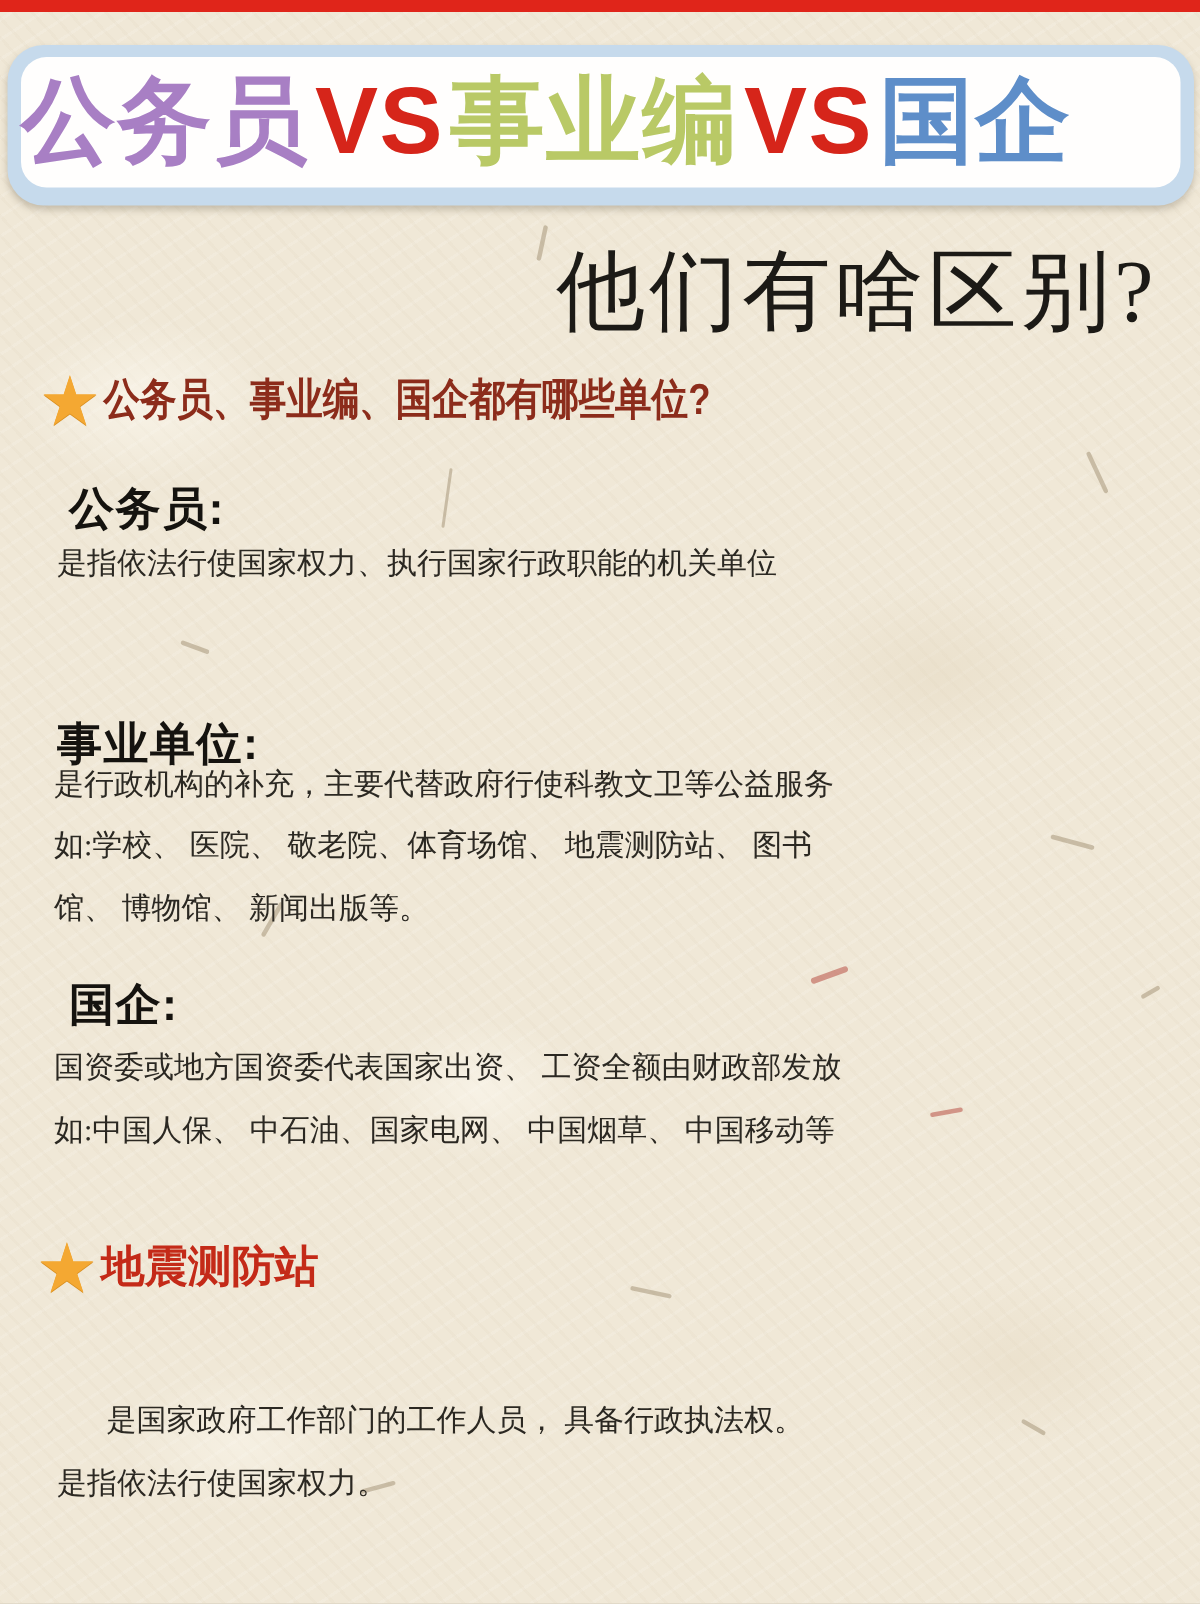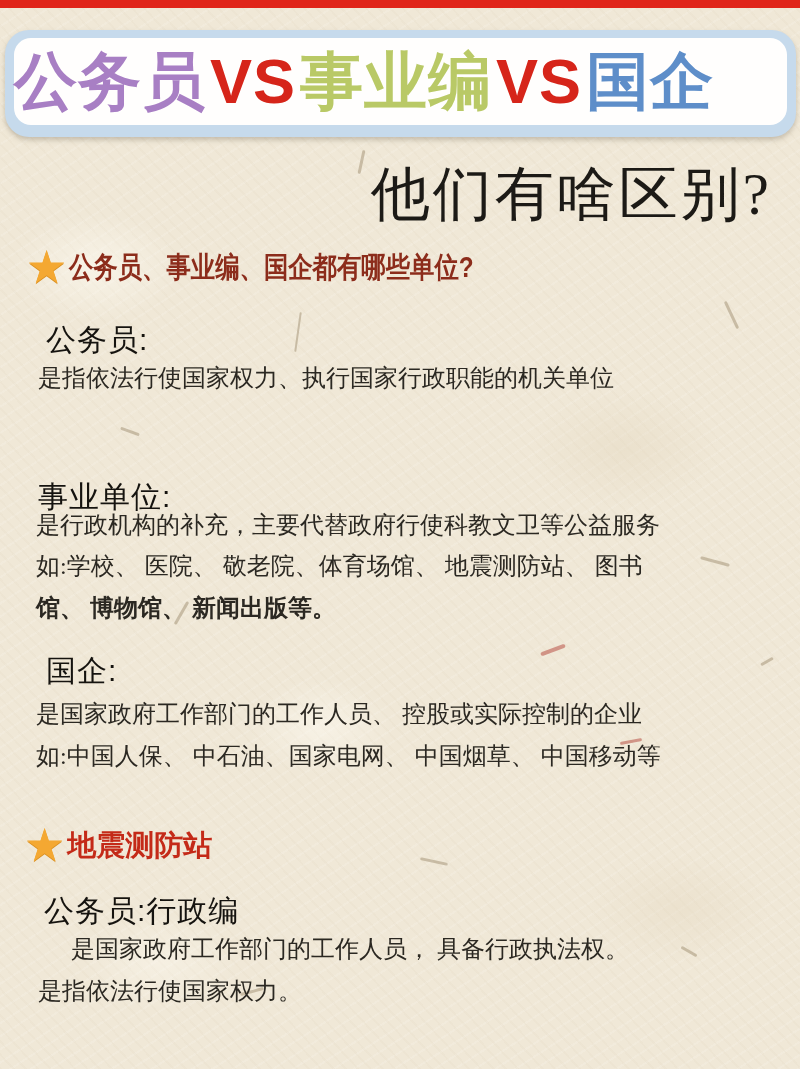--- a/index.html
+++ b/index.html
@@ -42,37 +42,37 @@
 
   .section-head { position:absolute; display:flex; align-items:center; line-height:1; }
   .section-head.sec1 { left:26px; top:244px; }
   .section-head.sec2 { left:24px; top:822px; }
   .star { font-size:46px; color:#f4a832; text-shadow:0 1px 0 #d98f20; margin-right:2px; line-height:1; }
   .sec-title { font-size:29px; font-weight:900; letter-spacing:0; white-space:nowrap; }
   .sec1 .sec-title { color:#8c2c1b; transform:scaleX(.84); transform-origin:left center; }
   .sec2 .sec-title { color:#c42a18; }
 
   .block-heading {
-    position:absolute; font-size:30px; font-weight:400; color:#15130f;
+    position:absolute; font-size:30px; font-weight:700; color:#15130f;
     letter-spacing:1px; white-space:nowrap; line-height:1;
   }
   .h-gwy  { left:46px; top:325px; }
   .h-syd  { left:38px; top:472px;margin-top:10px; }
   .h-gq   { left:46px; top:656px; }
   .h-gwy2 { left:44px; top:896px; }
 
   .body-line {
     position:absolute; font-family:"Liberation Serif","DejaVu Serif",serif;
-    font-size:24px; color:#2b2822; white-space:nowrap; line-height:1.2;
+    font-size:20px; color:#2b2822; white-space:nowrap; line-height:1.2;
   }
   .b1l1 { left:38px; top:364px; }
   .b1l2 { left:38px; top:406px; }
   .b2l1 { left:36px; top:511px; }
   .b2l2 { left:36px; top:552px; }
-  .b2l3 { left:36px; top:594px;font-weight:bold; }
+  .b2l3 { left:36px; top:594px; }
   .b3l1 { left:36px; top:700px; }
   .b3l2 { left:36px; top:742px; }
   .b4l1 { left:38px; top:935px;margin-left:33px; }
   .b4l2 { left:38px; top:977px; }
 
   .fiber { position:absolute; background:rgba(150,132,102,.45); border-radius:2px; }
   .fiber.red { background:rgba(188,92,80,.6); }
 </style>
 </head>
 <body>
@@ -111,25 +111,24 @@
 
   <div class="block-heading h-gwy">公务员:</div>
   <div class="body-line b1l1">是指依法行使国家权力、执行国家行政职能的机关单位</div>
 
   <div class="block-heading h-syd">事业单位:</div>
   <div class="body-line b2l2">如:学校、 医院、 敬老院、体育场馆、 地震测防站、 图书</div>
   <div class="body-line b2l1">是行政机构的补充，主要代替政府行使科教文卫等公益服务</div>
   <div class="body-line b2l3">馆、 博物馆、 新闻出版等。</div>
 
   <div class="block-heading h-gq">国企:</div>
-  <div class="body-line b3l1">是国家政府工作部门的工作人员、 控股或实际控制的企业</div>
+  <div class="body-line b3l1">国资委或地方国资委代表国家出资、 工资全额由财政部发放</div>
   <div class="body-line b3l2">如:中国人保、 中石油、国家电网、 中国烟草、 中国移动等</div>
 
   <div class="section-head sec2">
     <span class="star">★</span>
     <span class="sec-title">地震测防站</span>
   </div>
 
-  <div class="block-heading h-gwy2">公务员:行政编</div>
   <div class="body-line b4l1">是国家政府工作部门的工作人员， 具备行政执法权。</div>
   <div class="body-line b4l2">是指依法行使国家权力。</div>
 
 </div>
 
 </body></html>

